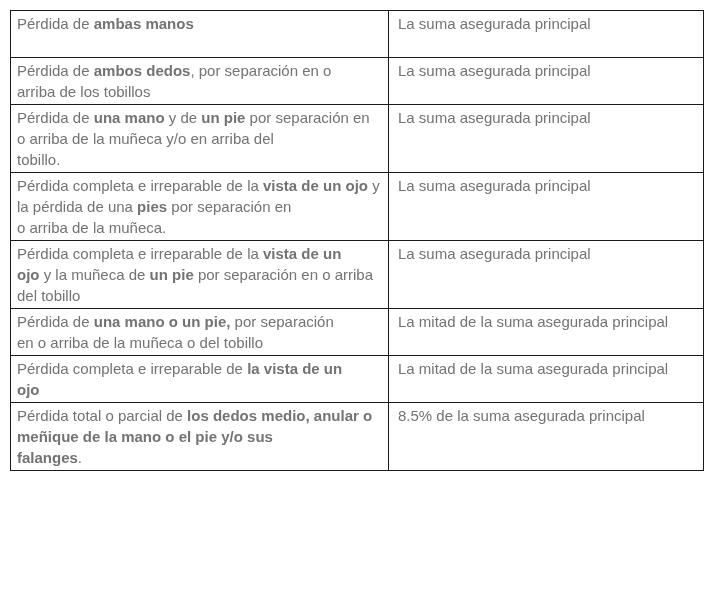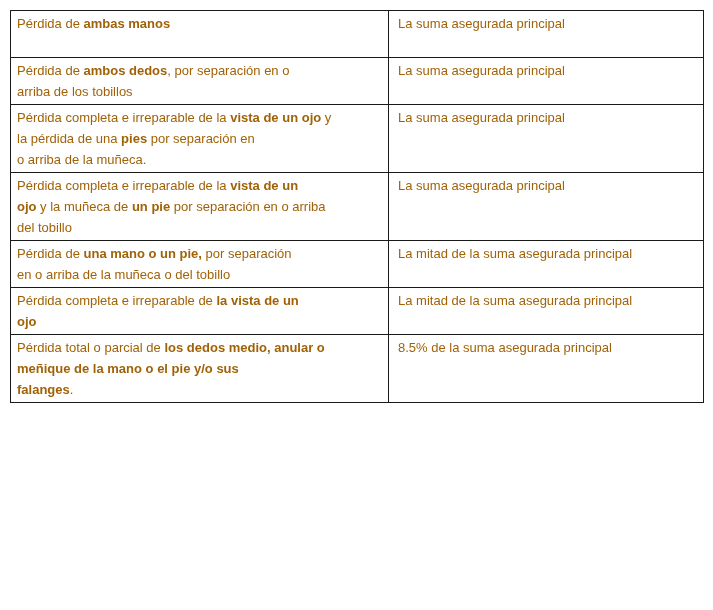--- a/index.html
+++ b/index.html
@@ -20,23 +20,23 @@
     border-collapse: collapse;
     table-layout: fixed;
     margin: 10px 0 0 10px;
     width: 693px;
   }
   col.c-left  { width: 378px; }
   col.c-right { width: 315px; }
   td {
     border: 1.5px solid #1a1a1a;
     vertical-align: top;
-    font-size: 13px;
+    font-size: 15px;
     line-height: 21px;
-    color: #a16207;
+    color: #737373;
     white-space: pre-line;
   }
   td.cl { padding: 2px 0 2px 6px; }
   td.cr { padding: 2px 10px 2px 9px; }
   .seg  { white-space: pre-line; }
   .b    { font-weight: bold; }
 </style>
 </head>
 <body>
 
@@ -53,20 +53,26 @@
         <td class="cr"><span class="seg">La suma asegurada principal</span></td>
       </tr>
 
       <tr style="height:46px">
         <td class="cl"><span class="seg">Pérdida de </span><span class="seg b">ambos dedos</span><span class="seg">, por separación en o
 arriba de los tobillos</span></td>
         <td class="cr"><span class="seg">La suma asegurada principal</span></td>
       </tr>
 
 
+      <tr style="height:67px">
+        <td class="cl"><span class="seg">Pérdida de </span><span class="seg b">una mano</span><span class="seg"> y de </span><span class="seg b">un pie</span><span class="seg"> por separación en
+o arriba de la muñeca y/o en arriba del
+tobillo.</span></td>
+        <td class="cr"><span class="seg">La suma asegurada principal</span></td>
+      </tr>
 
       <tr style="height:66px">
         <td class="cl"><span class="seg">Pérdida completa e irreparable de la </span><span class="seg b">vista de un ojo</span><span class="seg"> y
 la pérdida de una </span><span class="seg b">pies</span><span class="seg"> por separación en
 o arriba de la muñeca.</span></td>
         <td class="cr"><span class="seg">La suma asegurada principal</span></td>
       </tr>
 
       <tr style="height:67px">
         <td class="cl"><span class="seg">Pérdida completa e irreparable de la </span><span class="seg b">vista de un

